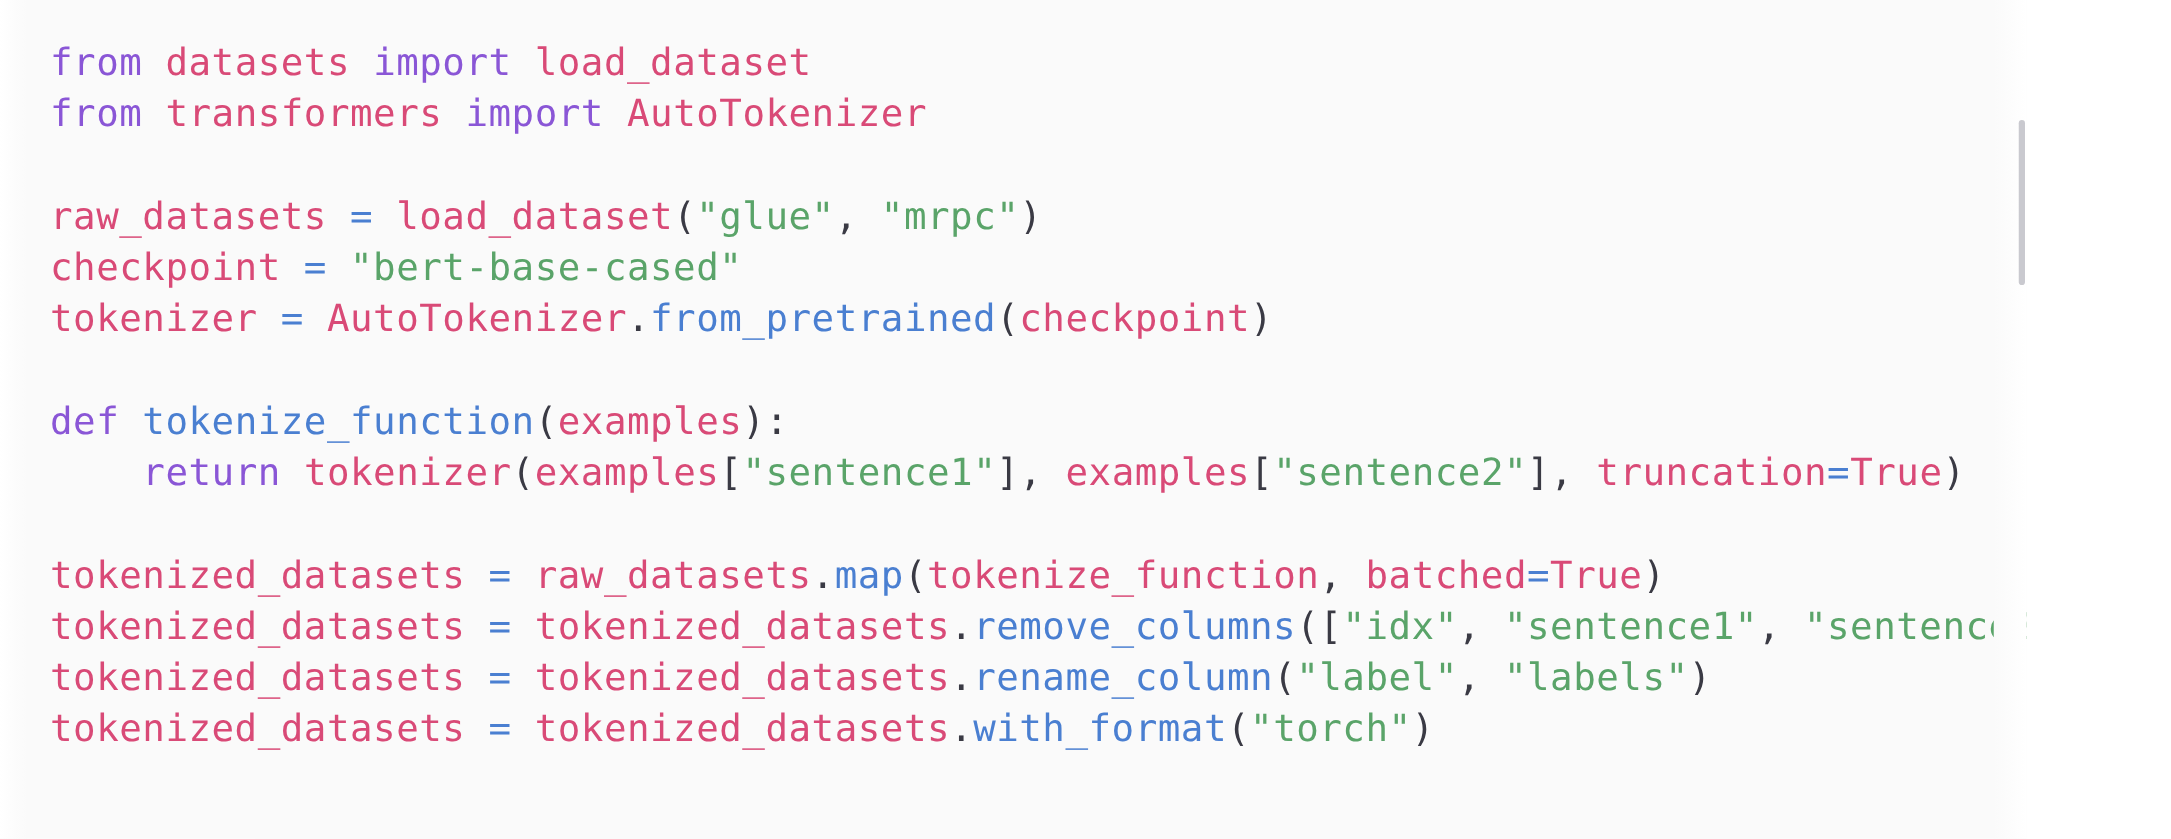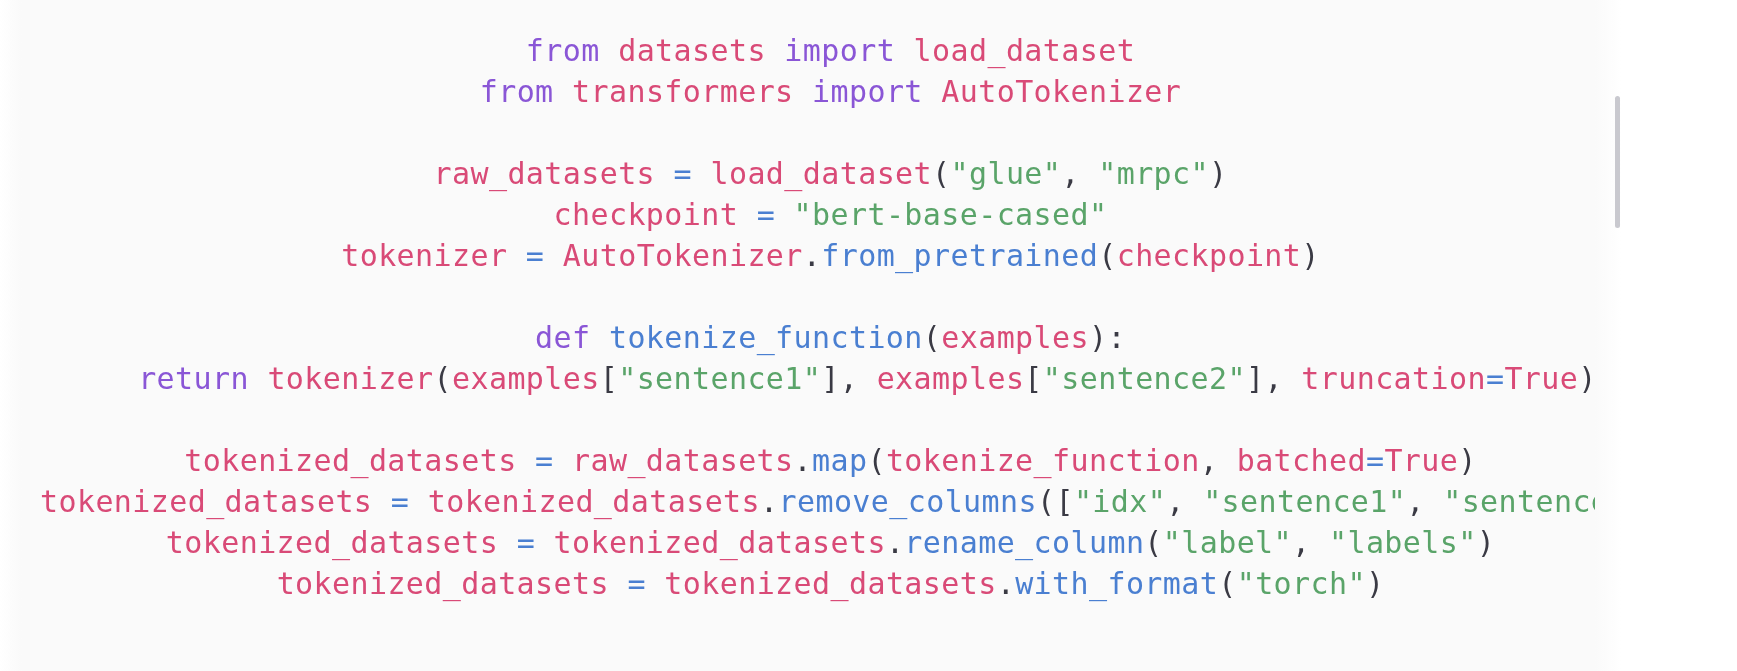--- a/index.html
+++ b/index.html
@@ -14,21 +14,20 @@
     font-family: "DejaVu Sans Mono", "Liberation Mono", monospace;
   }
 
   #code-viewer {
     position: relative;
     width: 1621px;
     height: 671px;
     background: #fafafa;
     box-sizing: border-box;
     overflow: hidden;
-    text-align: center;
   }
 
   
   #code-viewer::before {
     content: "";
     position: absolute;
     top: 0; left: 0; bottom: 0;
     width: 22px;
     background: linear-gradient(to right, #ffffff 0%, #fcfcfc 55%, #fafafa 100%);
     pointer-events: none;

